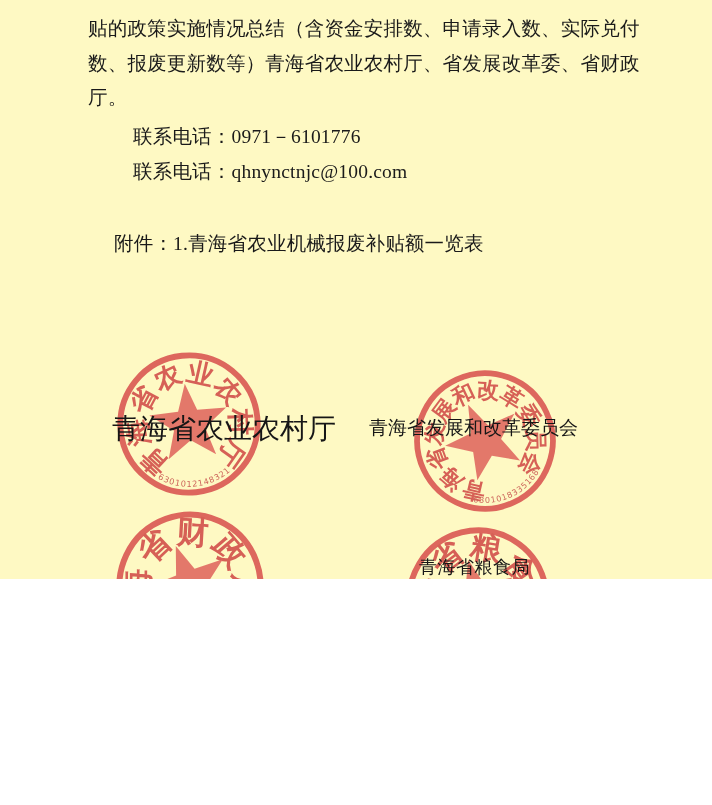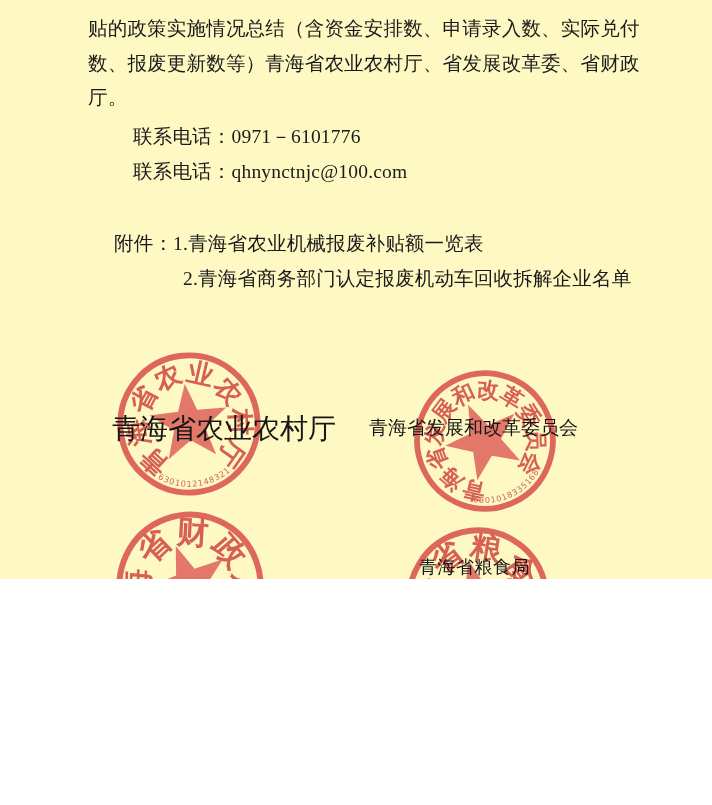--- a/index.html
+++ b/index.html
@@ -66,21 +66,20 @@
   <div class="text-line phone-line">
     <span>联系电话：</span><span>0971－6101776</span>
   </div>
   <div class="text-line email-line">
     <span>联系电话：</span><span>qhnynctnjc@100.com</span>
   </div>
 
   <div class="text-line attach-line-1">
     <span>附件：</span><span>1.青海省农业机械报废补贴额一览表</span>
   </div>
-  <div class="text-line attach-line-2">2.青海省商务部门认定报废机动车回收拆解企业名单</div>
 
   <div class="seal seal-p0">
       <svg viewBox="-100 -100 200 200" xmlns="http://www.w3.org/2000/svg">
         <circle class="seal-ring" r="88"></circle>
         <text class="ring-ch" font-size="34" x="-49.8" y="43.3" transform="rotate(-131.0 -49.8 43.3)">青</text>
         <text class="ring-ch" font-size="34" x="-65.9" y="4.1" transform="rotate(-93.6 -65.9 4.1)">海</text>
         <text class="ring-ch" font-size="34" x="-54.8" y="-36.8" transform="rotate(-56.1 -54.8 -36.8)">省</text>
         <text class="ring-ch" font-size="34" x="-21.2" y="-62.5" transform="rotate(-18.7 -21.2 -62.5)">农</text>
         <text class="ring-ch" font-size="34" x="21.2" y="-62.5" transform="rotate(18.7 21.2 -62.5)">业</text>
         <text class="ring-ch" font-size="34" x="54.8" y="-36.8" transform="rotate(56.1 54.8 -36.8)">农</text>

